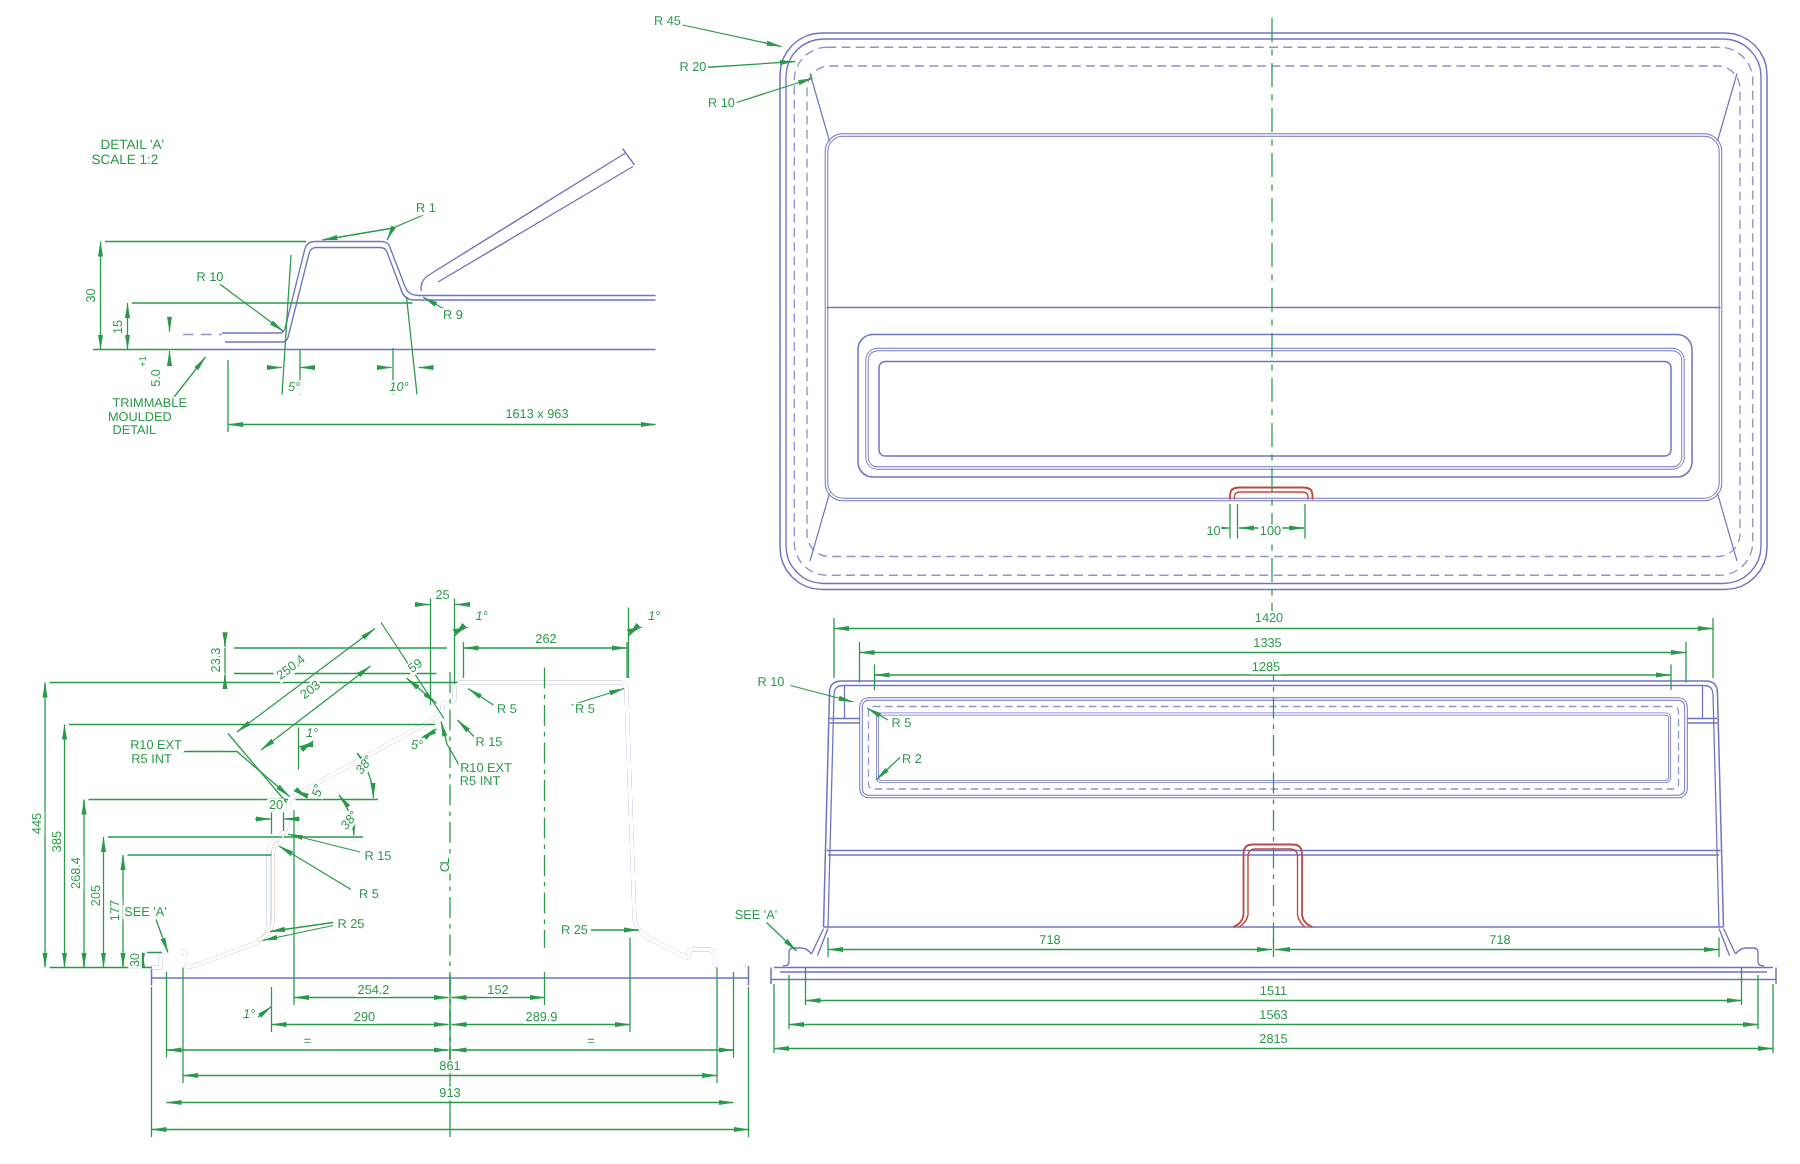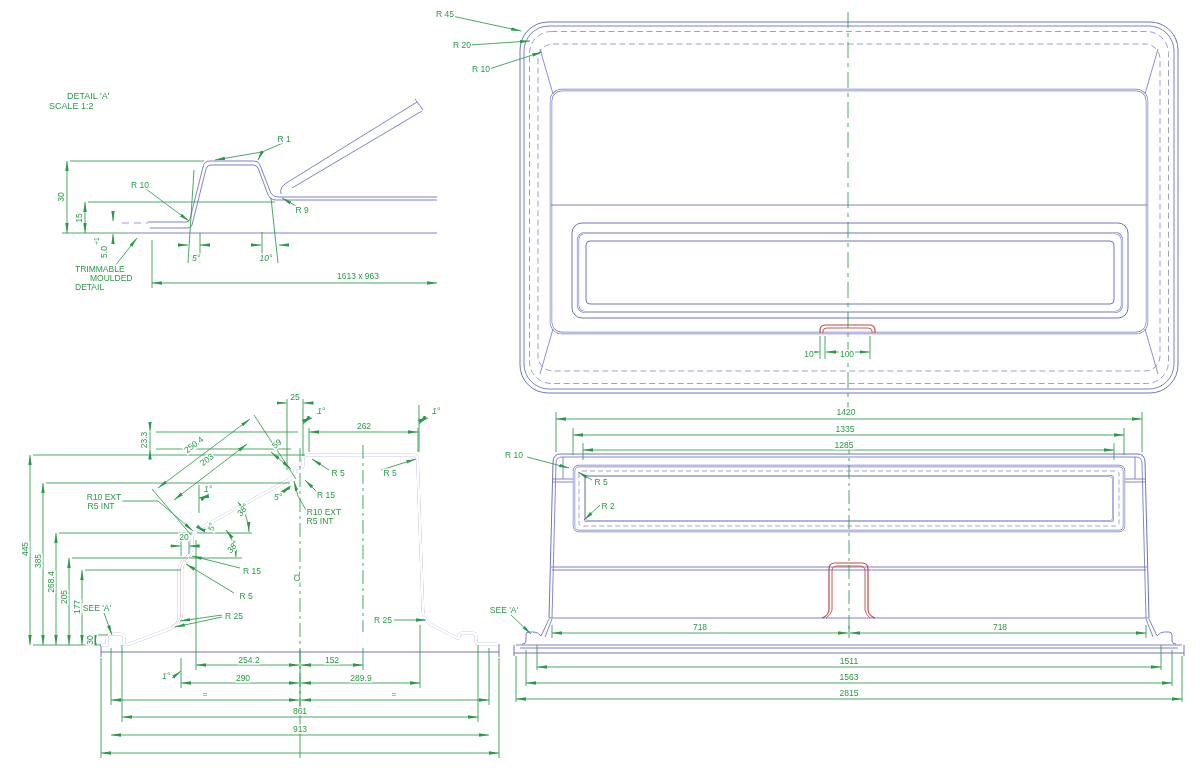--- a/index.html
+++ b/index.html
@@ -216,30 +216,30 @@
       <path d="M111,700 H299" marker-start="url(#ar)" marker-end="url(#ar)"></path>
       <path d="M301,700 H489" marker-start="url(#ar)" marker-end="url(#ar)"></path>
       <path d="M122,717 H478" marker-start="url(#ar)" marker-end="url(#ar)"></path>
       <path d="M111,735 H489" marker-start="url(#ar)" marker-end="url(#ar)"></path>
       <path d="M101,753 H499" marker-start="url(#ar)" marker-end="url(#ar)"></path>
     </g>
   </g>
 </svg>
 
 <span class="lb la fs9" style="left:66px;top:97px">DETAIL 'A'</span>
-<span class="lb la fs9" style="left:48px;top:107px">SCALE 1:2</span>
+<span class="lb la fs9" style="left:60px;top:107px">SCALE 1:2</span>
 <span class="lb" style="left:284px;top:139px">R 1</span>
 <span class="lb" style="left:140px;top:185px">R 10</span>
 <span class="lb" style="left:302px;top:210px">R 9</span>
 <span class="lb r90" style="left:61px;top:197px">30</span>
 <span class="lb r90" style="left:79px;top:218px">15</span>
 <span class="lb r90 fs6" style="left:97px;top:241px">+1</span>
 <span class="lb r90" style="left:104px;top:252px">5.0</span>
 <span class="lb la" style="left:74px;top:269px">TRIMMABLE</span>
-<span class="lb la" style="left:89px;top:278px">MOULDED</span>
+<span class="lb la" style="left:71px;top:278px">MOULDED</span>
 <span class="lb la" style="left:74px;top:287px">DETAIL</span>
 <span class="lb" style="left:358px;top:276px">1613 x 963</span>
 <span class="lb it" style="left:196px;top:258px">5°</span>
 <span class="lb it" style="left:266px;top:258px">10°</span>
 
 <span class="lb" style="left:445px;top:14px">R 45</span>
 <span class="lb" style="left:462px;top:45px">R 20</span>
 <span class="lb" style="left:481px;top:69px">R 10</span>
 <span class="lb" style="left:809px;top:354px">10</span>
 <span class="lb" style="left:847px;top:354px">100</span>

